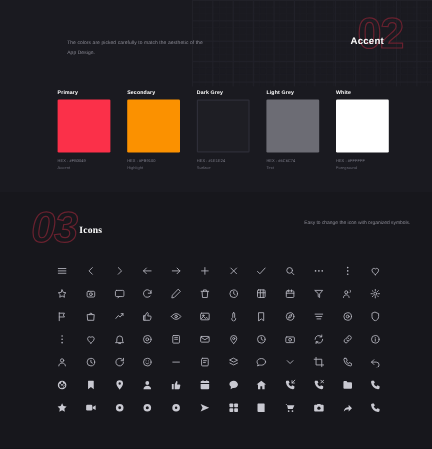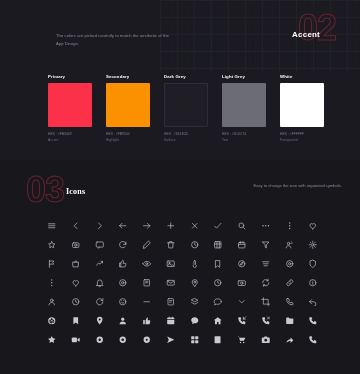--- a/index.html
+++ b/index.html
@@ -154,20 +154,21 @@
     top: 14px;
     height: 34px;
     display: flex;
     align-items: center;
   }
   .icons-head .ghost-number {
     position: absolute;
     left: 0;
     top: -2px;
     right: auto;
+    font-style: italic;
   }
   .icons-head .section-title {
     margin-left: 40px;
     margin-right: 0;
     font-family: Liberation Serif, serif;
   }
 
   .icons-copy {
     position: absolute;
     right: 18px;

